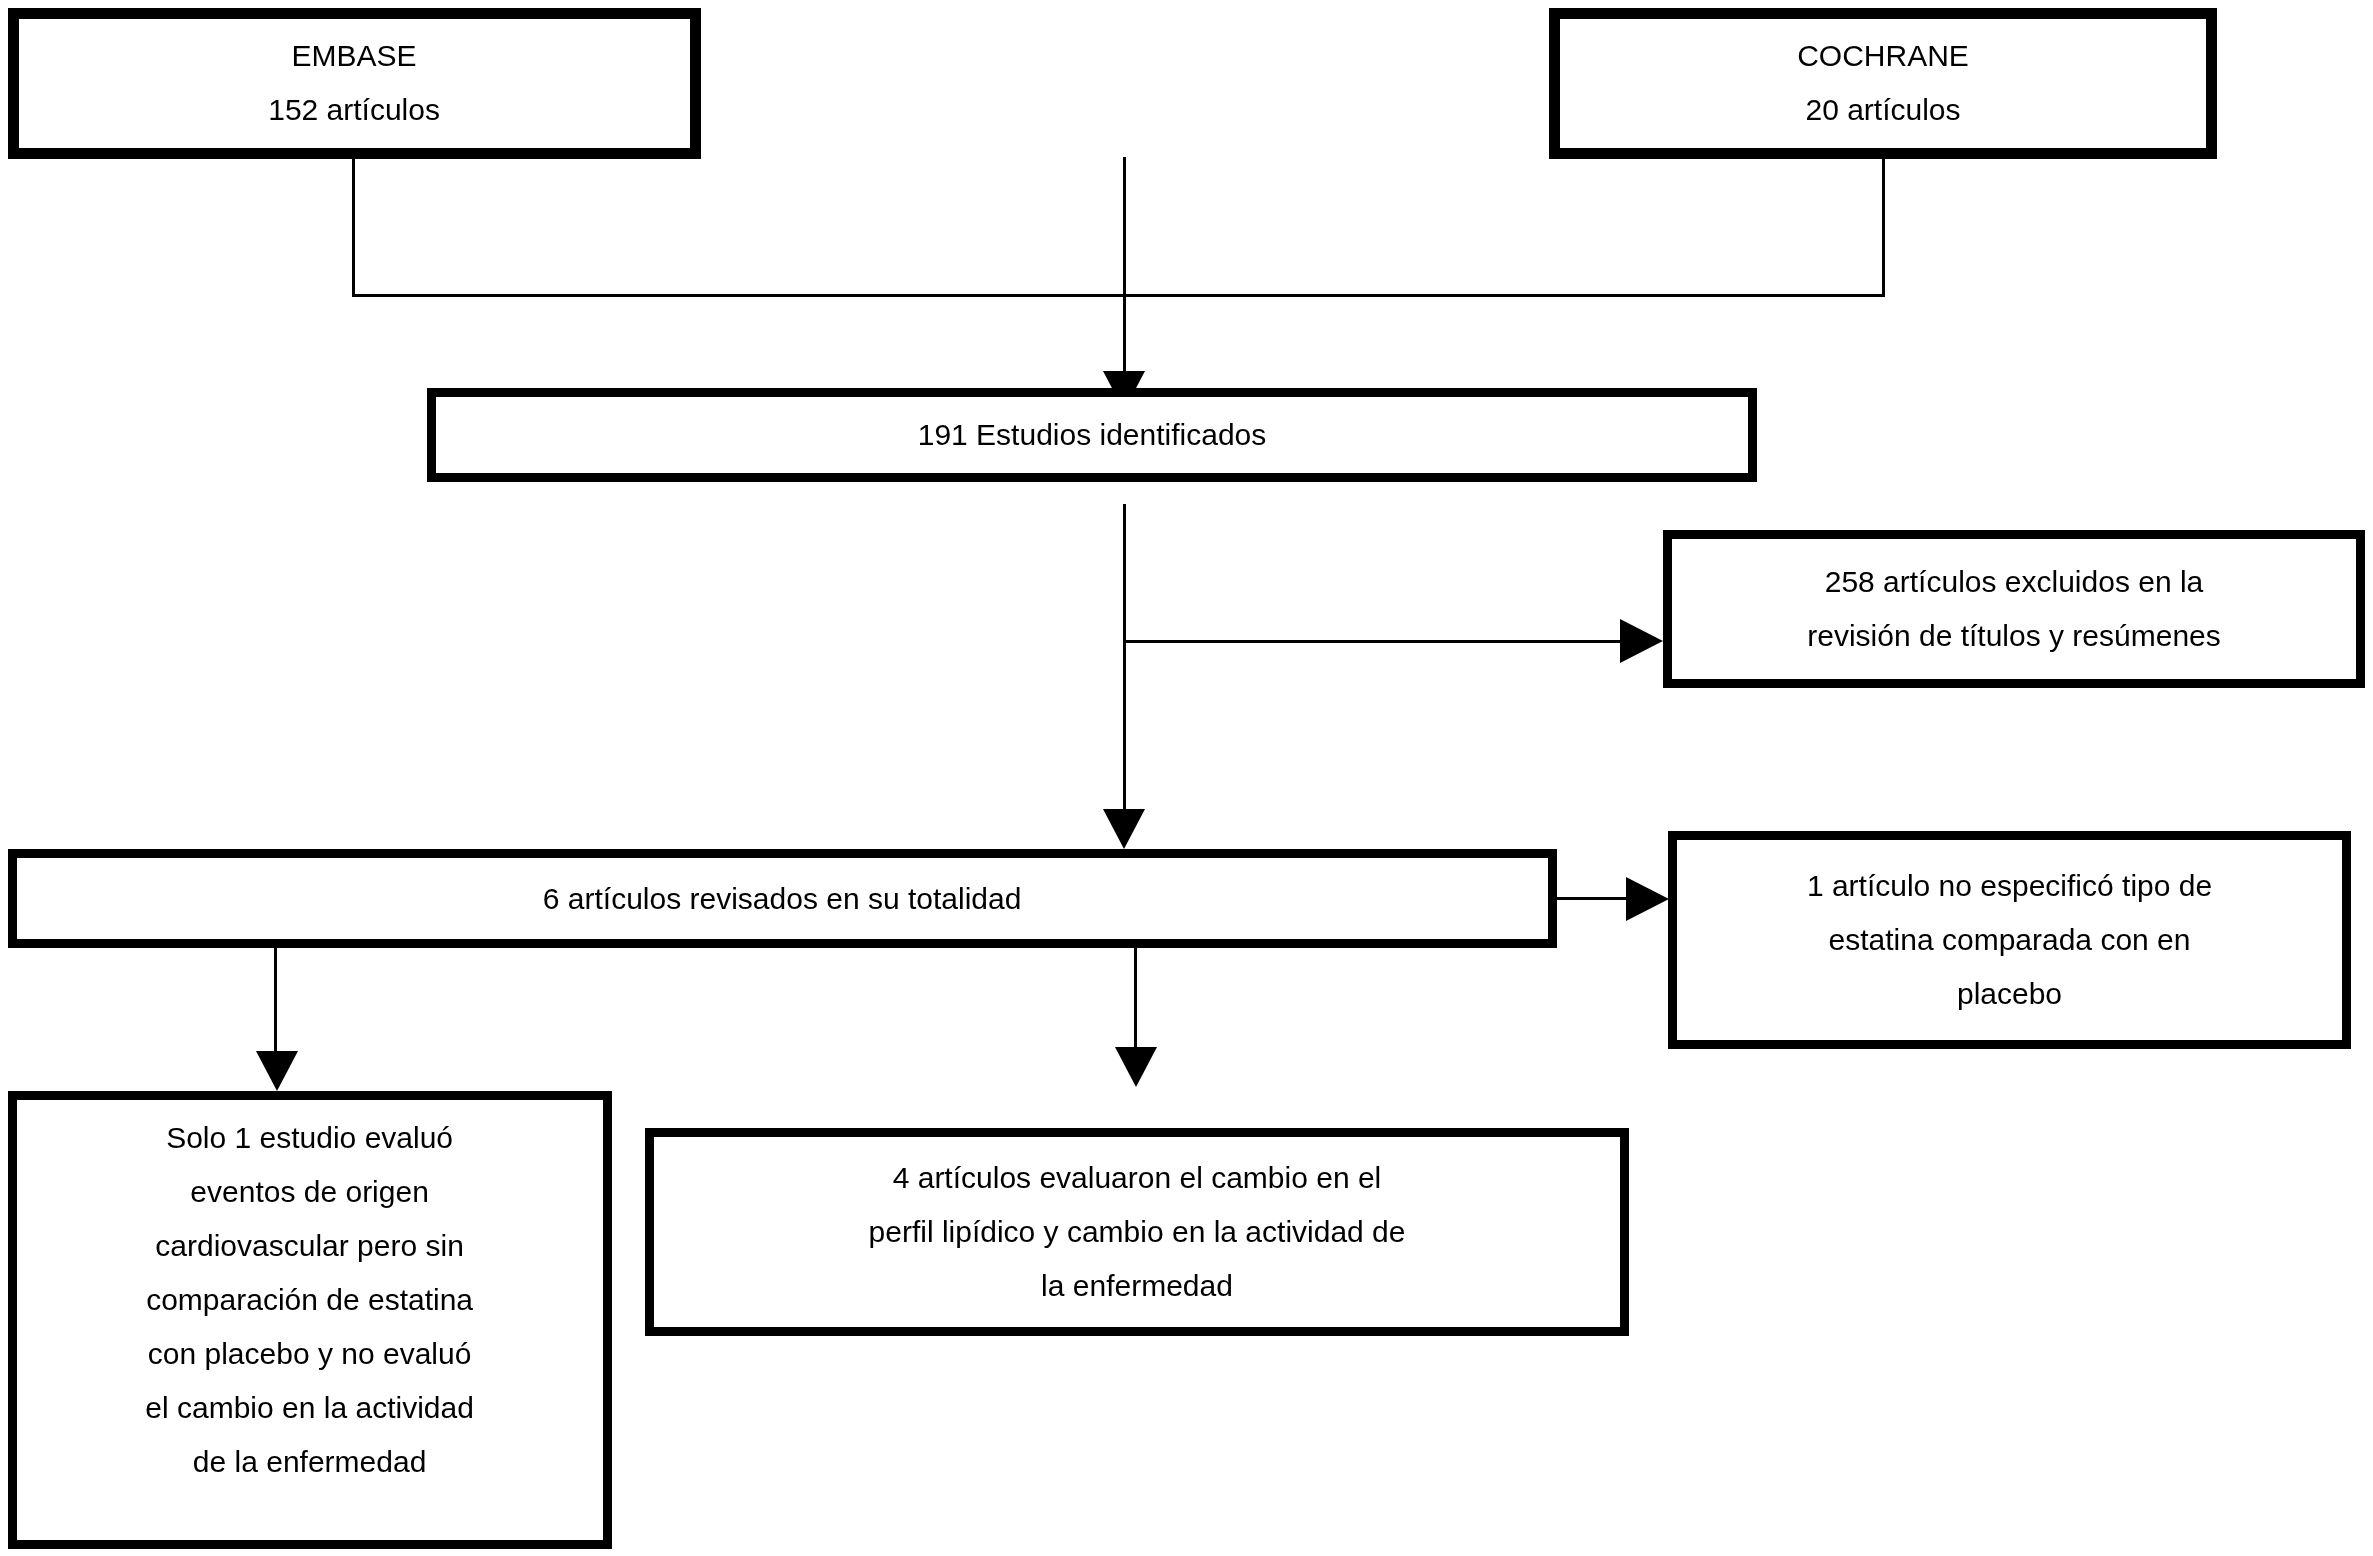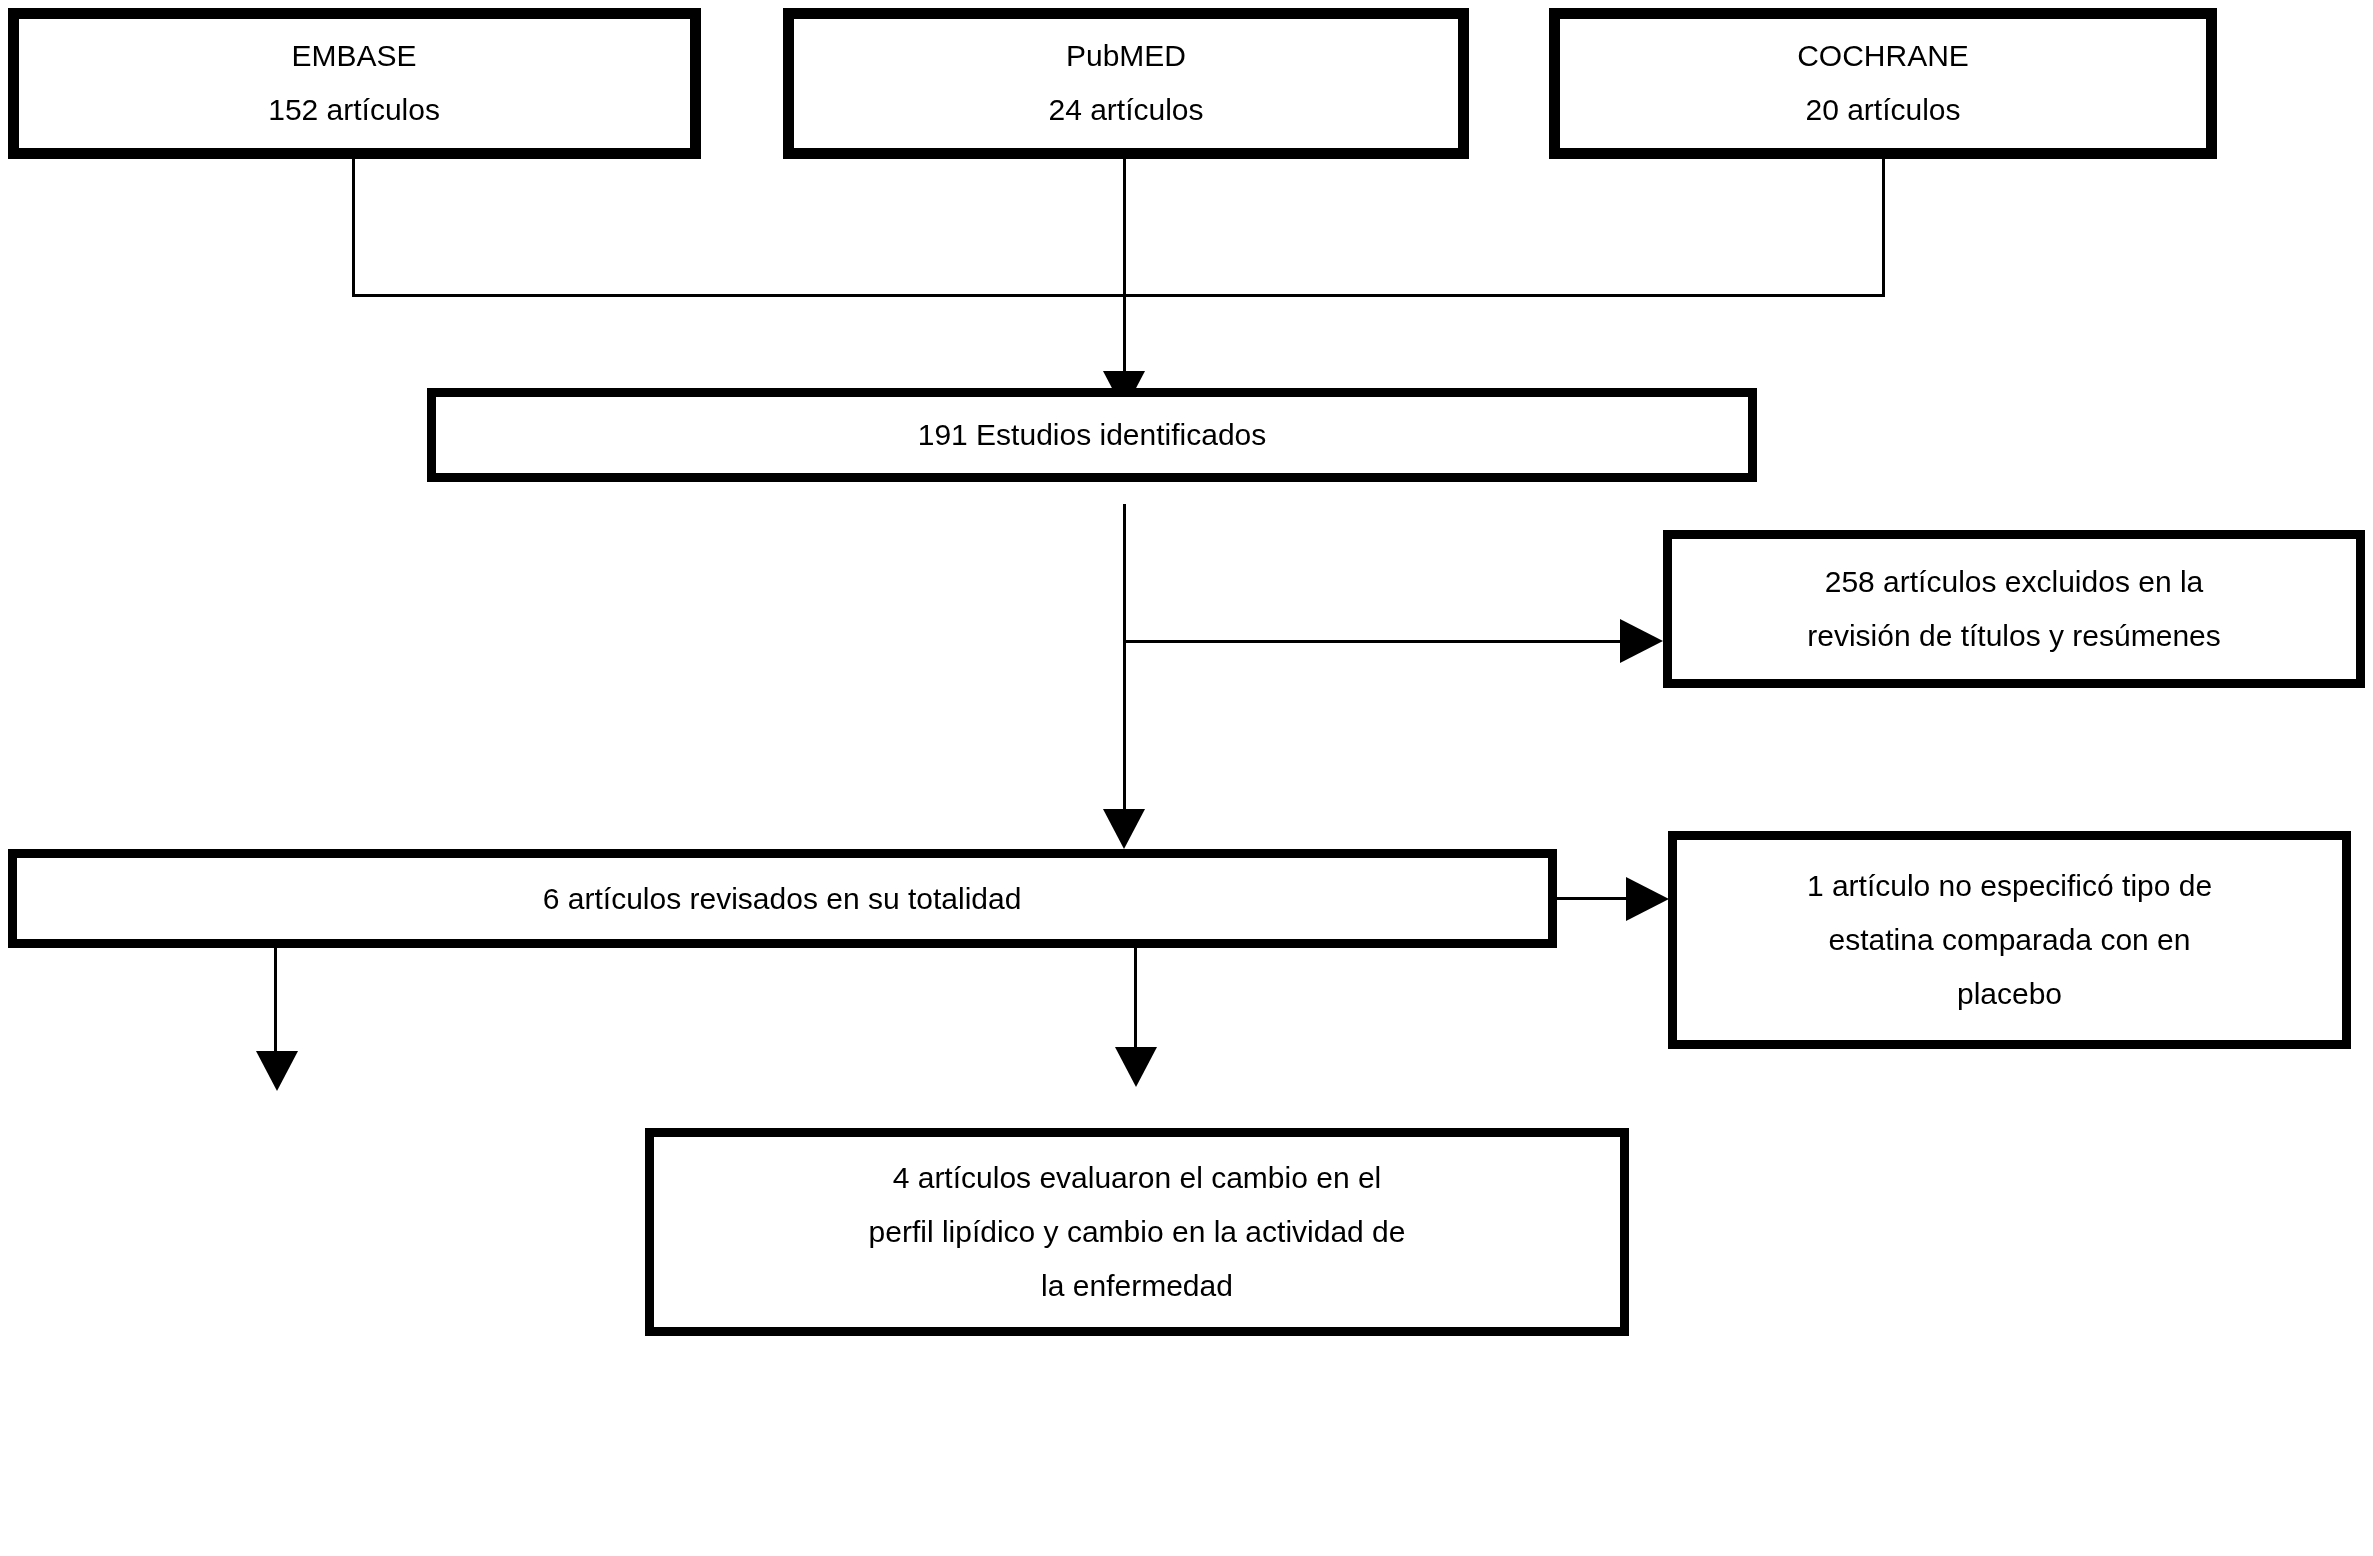--- a/index.html
+++ b/index.html
@@ -53,22 +53,20 @@
   }
 </style>
 </head>
 <body>
 
 <div class="canvas">
 
   <div class="node thick" style="left:7.6px; top:7.6px; width:693px; height:151px;">EMBASE
 152 artículos</div>
 
-  <div class="node thick" style="left:783px; top:7.6px; width:686px; height:151px;">PubMED
-24 artículos</div>
 
   <div class="node thick" style="left:1549px; top:7.6px; width:668px; height:151px;">COCHRANE
 20 artículos</div>
 
   <div class="vline" style="left:352px; top:157px; width:2.8px; height:140px;"></div>
   <div class="vline" style="left:1882px; top:157px; width:2.8px; height:140px;"></div>
   <div class="hline" style="left:352px; top:294px; width:1533px; height:2.8px;"></div>
   <div class="vline" style="left:1123px; top:157px; width:2.8px; height:218px;"></div>
   <div class="arrow-down" style="left:1103px; top:371px;"></div>
 
@@ -90,19 +88,26 @@
   <div class="node" style="left:1668px; top:831px; width:683px; height:218px;">1 artículo no especificó tipo de
 estatina comparada con en
 placebo</div>
 
   <div class="vline" style="left:274px; top:948px; width:2.8px; height:107px;"></div>
   <div class="arrow-down" style="left:256px; top:1051px;"></div>
 
   <div class="vline" style="left:1134px; top:948px; width:2.8px; height:100px;"></div>
   <div class="arrow-down" style="left:1115px; top:1047px;"></div>
 
+  <div class="node top-align" style="left:7.6px; top:1091px; width:604px; height:458px;">Solo 1 estudio evaluó
+eventos de origen
+cardiovascular pero sin
+comparación de estatina
+con placebo y no evaluó
+el cambio en la actividad
+de la enfermedad</div>
 
   <div class="node" style="left:645px; top:1128px; width:984px; height:208px;">4 artículos evaluaron el cambio en el
 perfil lipídico y cambio en la actividad de
 la enfermedad</div>
 
 </div>
 
 
 </body></html>

